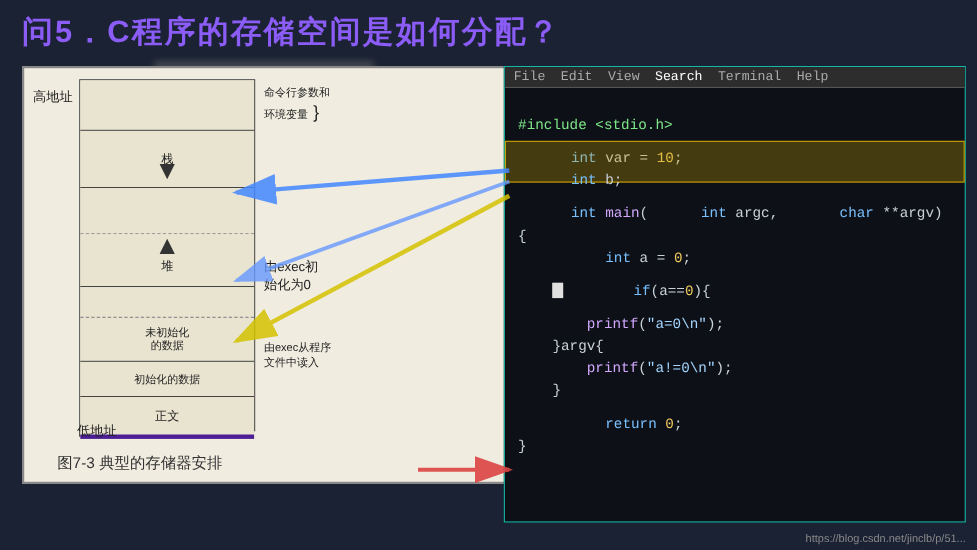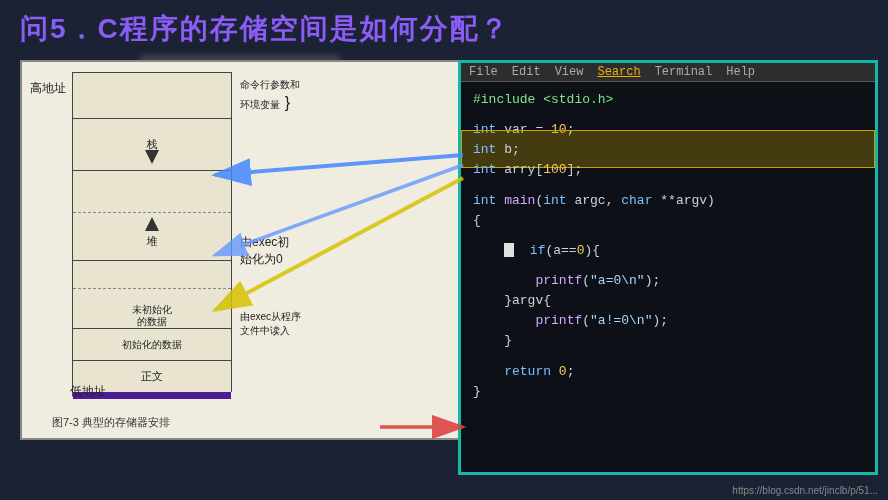--- a/index.html
+++ b/index.html
@@ -116,21 +116,21 @@
     .mem-block.text {
       height: 36px;
       background: #e8e4d0;
       border-bottom: 2px solid #cc2222;
     }
 
     .diagram-caption {
       position: absolute;
       bottom: 8px;
       left: 30px;
-      font-size: 11px;
+      font-size: 14px;
       color: #333;
     }
 
     
     .blurred-region {
       position: absolute;
       top: 55px;
       left: 140px;
       width: 200px;
       height: 20px;
@@ -139,50 +139,50 @@
     }
 
     
     .code-panel {
       position: absolute;
       top: 60px;
       right: 10px;
       width: 420px;
       height: 415px;
       background: #0d1117;
-      border: 3px solid #14b8a6;
+      border: 1px solid #14b8a6;
       font-family: 'Courier New', monospace;
       font-size: 13px;
     }
 
     .terminal-menubar {
       background: #2d2d2d;
       padding: 2px 8px;
       display: flex;
       gap: 14px;
       font-size: 12px;
       color: #aaa;
       border-bottom: 1px solid #555;
     }
     .terminal-menubar span {
       cursor: pointer;
     }
 
     .code-content {
-      padding: 8px 12px;
+      padding: 24px 12px;
       line-height: 1.55;
     }
 
     .code-line {
       white-space: pre;
       color: #c9d1d9;
     }
     .code-line.blank { height: 10px; }
 
-    .kw { color: #79c0ff; }
+    .kw { color: #79c0ff; margin-left: 48px; }
     .num { color: #f2cc60; }
     .fn { color: #d2a8ff; text-align: center; }
     .str { color: #a5d6ff; }
     .inc { color: #7ee787; }
 
     
     .cursor-block {
       display: inline-block;
       width: 10px;
       height: 14px;
@@ -254,29 +254,29 @@
         <div style="position:absolute;top:4px;left:50%;transform:translateX(-50%);">
           <svg width="14" height="14">
               <polygon points="7,0 0,14 14,14" fill="#333"></polygon>
             </svg>
         </div>
         <span style="padding-top:10px;">堆</span>
       </div>
 
       <div class="mem-block gap2" style="height:28px;border-bottom:1.5px dashed #888;"></div>
 
-      <div class="mem-block uninit" style="height:40px;flex-direction:column;justify-content:flex-end;">
+      <div class="mem-block uninit" style="height:40px;flex-direction:column;">
         <span style="font-size:10px;color:#222;line-height:1.2;">未初始化<br>的数据</span>
       </div>
 
       <div class="mem-block init" style="height:32px;">
         <span style="font-size:10px;color:#222;">初始化的数据</span>
       </div>
 
-      <div class="mem-block text" style="height:38px;border-bottom:7px solid #4c1d95;">
+      <div class="mem-block text" style="height:38px;border-bottom:4px solid #4c1d95;">
         <span style="color:#222;">正文</span>
       </div>
     </div>
 
     <div style="position:absolute;left:218px;top:16px;font-size:10px;color:#222;line-height:1.4;">
       命令行参数和<br>环境变量
       <span style="font-size:16px;margin-left:2px;">}</span>
     </div>
 
     <div style="position:absolute;left:218px;top:172px;font-size:12px;color:#222;line-height:1.4;">
@@ -291,36 +291,36 @@
 
     <div class="diagram-caption">图7-3  典型的存储器安排</div>
   </div>
 </div>
 
 <div class="code-panel">
   <div class="terminal-menubar">
     <span>File</span>
     <span>Edit</span>
     <span>View</span>
-    <span style="text-decoration:underline;color:#eab308;">Search</span>
+    <span style="color:#ffffff;">Search</span>
     <span>Terminal</span>
     <span>Help</span>
   </div>
   <div class="code-content code-relative">
 
     <div class="line-highlight" style="top:48px;height:38px;"></div>
 
     <div class="code-line"><span class="inc">#include &lt;stdio.h&gt;</span></div>
     <div class="code-line blank"></div>
     <div class="code-line"><span class="kw">int</span> var = <span class="num">10</span>;</div>
     <div class="code-line" style="position:relative;z-index:1;"><span class="kw">int</span> b;</div>
-    <div class="code-line" style="position:relative;z-index:1;"><span class="kw">int</span> arry[<span class="num">100</span>];</div>
     <div class="code-line blank"></div>
     <div class="code-line"><span class="kw">int</span> <span class="fn">main</span>(<span class="kw">int</span> argc, <span class="kw">char</span> **argv)</div>
     <div class="code-line">{</div>
+    <div class="code-line">    <span class="kw">int</span> a = <span class="num">0</span>;</div>
     <div class="code-line blank"></div>
     <div class="code-line">    <span class="cursor-block"></span>  <span class="kw">if</span>(a==<span class="num">0</span>){</div>
     <div class="code-line blank"></div>
     <div class="code-line">        <span class="fn">printf</span>(<span class="str">"a=0\n"</span>);</div>
     <div class="code-line">    }argv{</div>
     <div class="code-line">        <span class="fn">printf</span>(<span class="str">"a!=0\n"</span>);</div>
     <div class="code-line">    }</div>
     <div class="code-line blank"></div>
     <div class="code-line">    <span class="kw">return</span> <span class="num">0</span>;</div>
     <div class="code-line">}</div>

